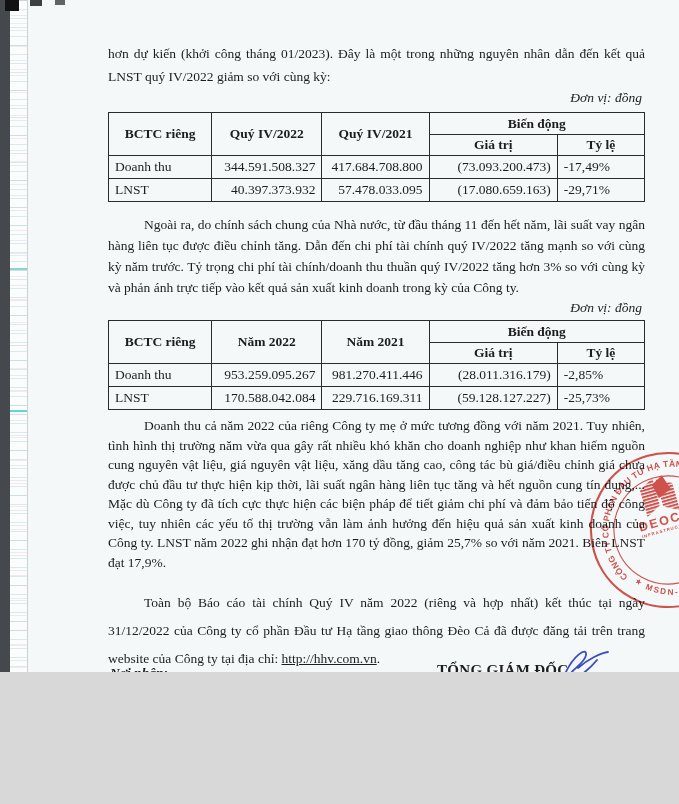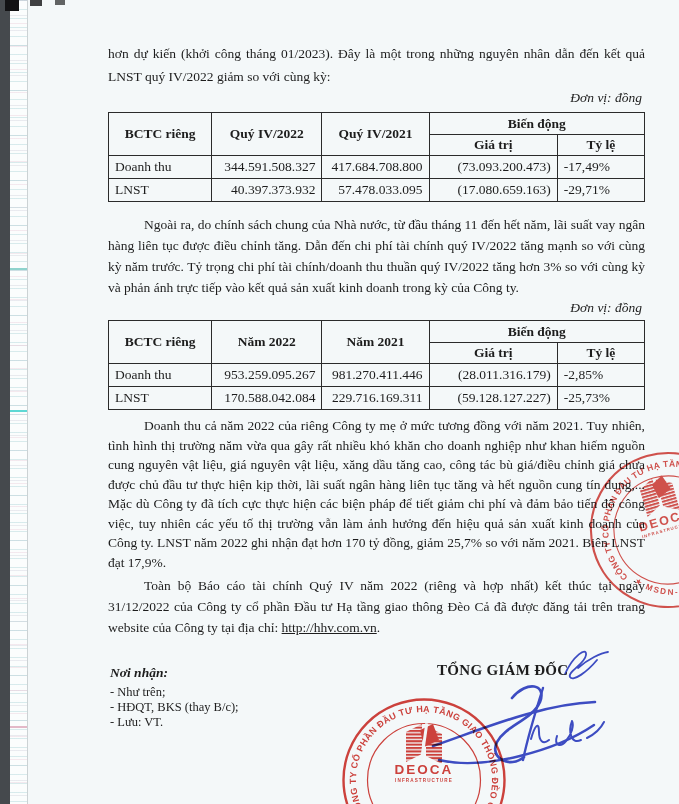--- a/index.html
+++ b/index.html
@@ -1,34 +1,34 @@
 <!DOCTYPE html>
 <html><head>
 <meta charset="utf-8">
 <style>
   html,body{margin:0;padding:0;background:#d8d8d8;}
-  .screen{position:relative;width:679px;height:804px;overflow:hidden;background:#f4f8f9;
+  .screen{position:relative;width:679px;height:672px;overflow:hidden;background:#f4f8f9;
           font-family:"Liberation Serif","DejaVu Serif",serif;color:#1d1d1d;}
   
   .scan-edge{position:absolute;left:0;top:0;width:10px;height:804px;background:#45494d;}
   .scan-band{position:absolute;left:10px;top:0;width:18px;height:804px;background:#fbfdfd;
     background-image:
       repeating-linear-gradient(180deg, rgba(150,200,205,.35) 0 1px, transparent 1px 9px),
       repeating-linear-gradient(180deg, rgba(225,180,200,.28) 0 1px, transparent 1px 23px),
       repeating-linear-gradient(180deg, rgba(170,170,190,.22) 0 1px, transparent 1px 15px);}
   .band-line{position:absolute;left:10px;width:18px;height:2px;}
   .mark{position:absolute;background:#121214;}
   .page-edge-line{position:absolute;left:27px;top:0;width:1px;height:804px;background:#ccd2d4;}
   
   .content{position:absolute;left:108px;top:0;width:537px;font-size:13.5px;}
   .para{margin:0;text-align:justify;text-indent:36px;}
   .p1{margin-top:42px;line-height:23px;text-indent:0;}
   .p2{margin-top:12px;line-height:21px;}
   .p3{margin-top:6px;line-height:19.5px;}
-  .p4{margin-top:3px;line-height:21px;}
+  .p4{margin-top:17px;line-height:28px;}
   .p5{margin-top:2px;line-height:20px;}
   .unit{height:19px;line-height:19px;text-align:right;font-style:italic;padding-right:3px;}
   .u1{margin-top:0;} .u2{margin-top:0;}
   .link{text-decoration:underline;}
   
   .fin-table{width:100%;border-collapse:collapse;font-size:13.5px;margin-top:5px;}
   .t2{margin-top:3px;}
   .fin-table th,.fin-table td{border:1.4px solid #2b2b2b;padding:1px 6px;line-height:18px;}
   .fin-table th{font-weight:bold;text-align:center;}
   .hrow1 th{height:19px;} .hrow2 th{height:17px;margin-left:39px;}

